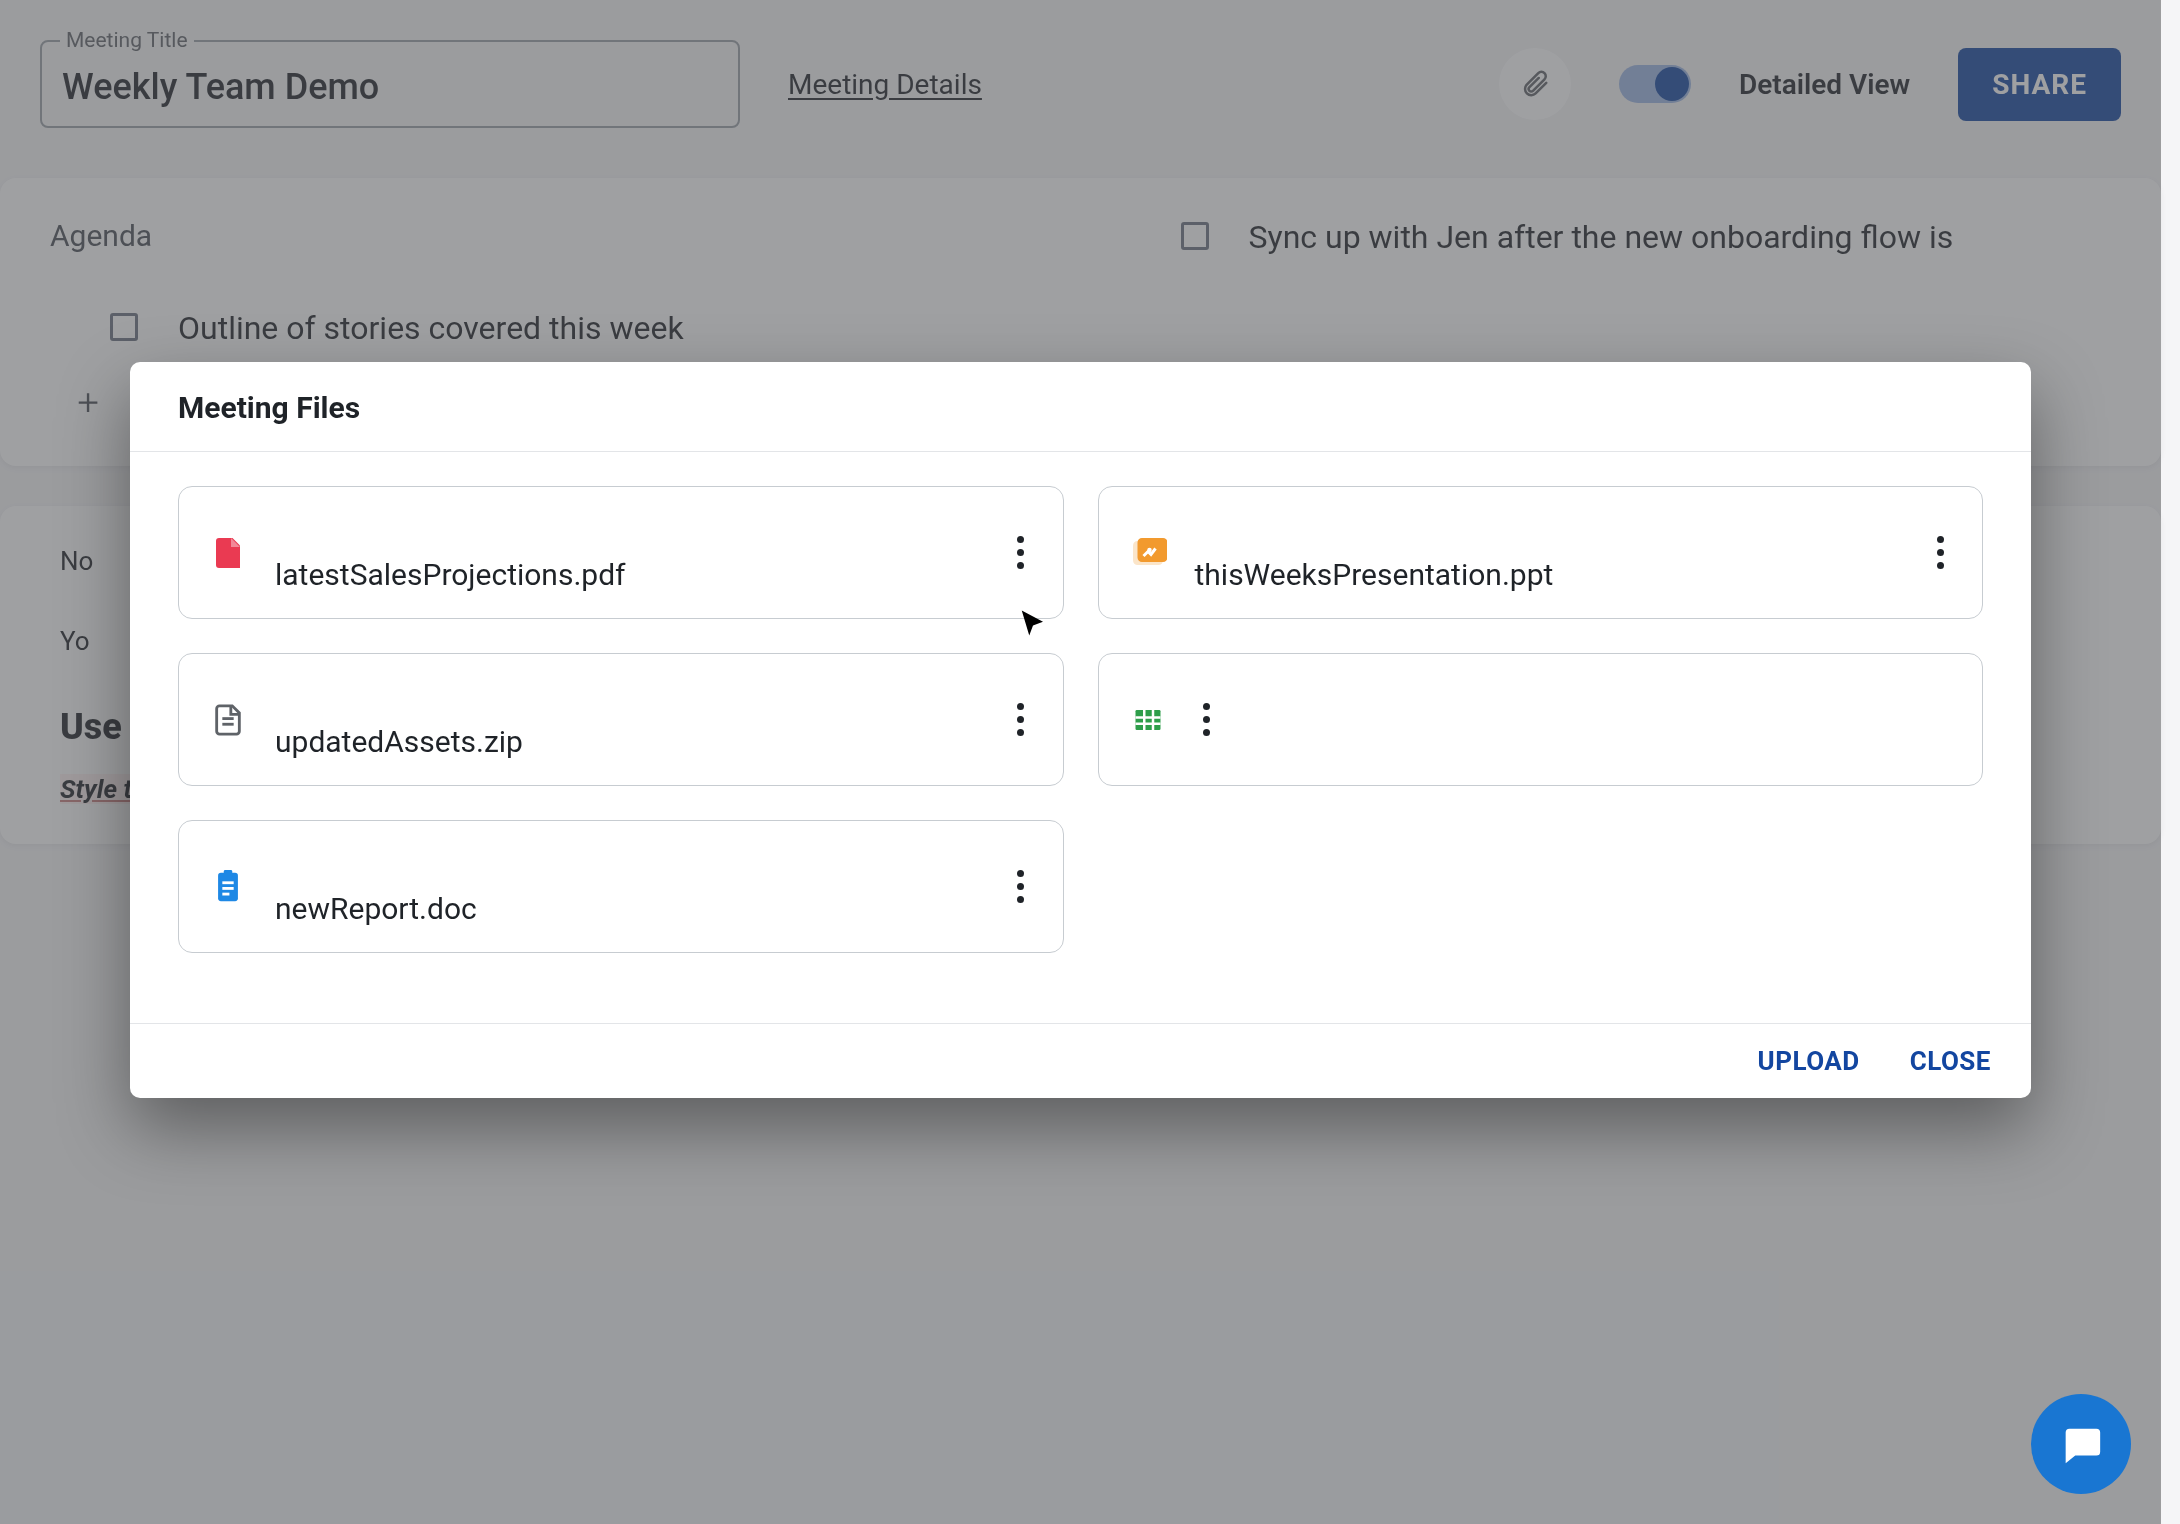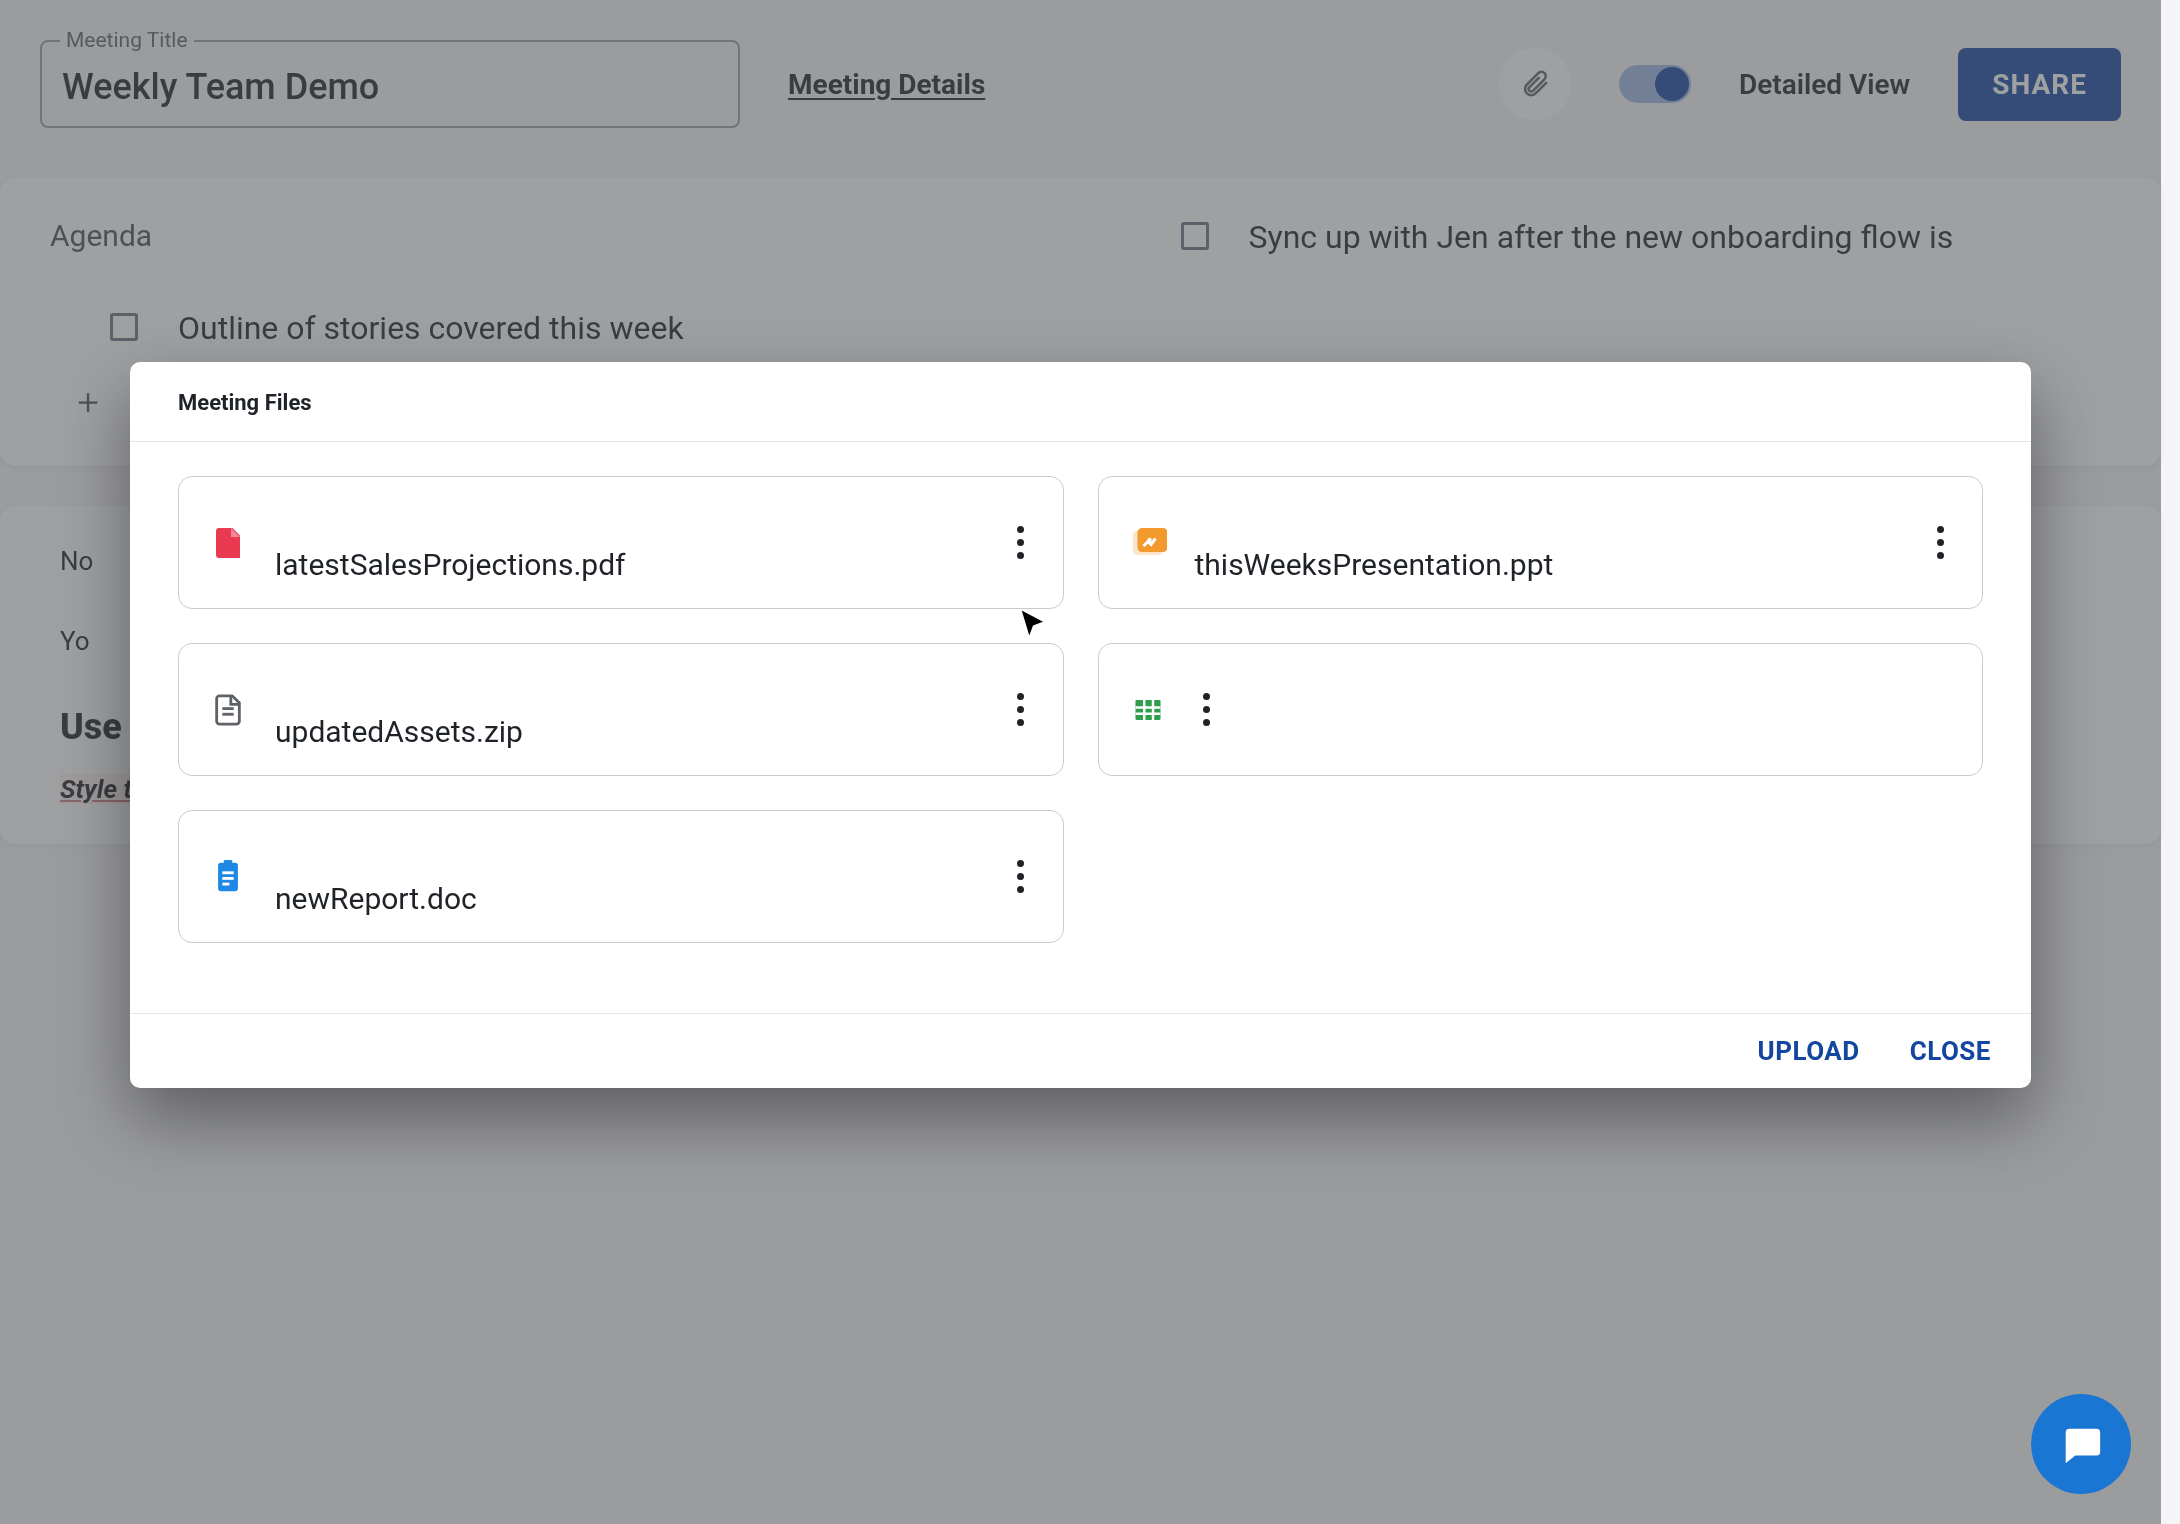--- a/index.html
+++ b/index.html
@@ -5,21 +5,21 @@
   *{box-sizing:border-box;margin:0;padding:0;font-family:-apple-system,BlinkMacSystemFont,"Segoe UI",Roboto,Helvetica,Arial,sans-serif;}
   html,body{width:100%;height:100%;}
   body{background:#f5f5f7;color:#1f2328;overflow:hidden;}
 
   
   .page{width:2161px;height:1524px;transform-origin:top left;position:relative;}
   .header{display:flex;align-items:center;gap:48px;padding:40px 40px 20px 40px;}
   .title-field{position:relative;width:700px;border:2px solid #9aa0a6;border-radius:8px;padding:24px 20px 18px 20px;}
   .title-field .floating-label{position:absolute;top:-14px;left:18px;background:#f5f5f7;padding:0 6px;font-size:21px;color:#5f6368;}
   .title-field .value{font-size:36px;font-weight:500;color:#1f2328;}
-  .meeting-details{font-size:28px;font-weight:700;text-decoration:underline;text-underline-offset:4px;color:#1f2328;}
+  .meeting-details{font-size:28px;font-weight:400;text-decoration:underline;text-underline-offset:4px;color:#1f2328;}
   .header-spacer{flex:1;}
   .attach-chip{width:72px;height:72px;border-radius:50%;background:#fff;display:flex;align-items:center;justify-content:center;}
   .toggle{width:72px;height:38px;border-radius:20px;background:#9cb6e4;position:relative;}
   .toggle .thumb{position:absolute;right:2px;top:2px;width:34px;height:34px;border-radius:50%;background:#1346a0;}
   .toggle-label{font-size:28px;font-weight:600;color:#1f2328;}
   .share-btn{background:#1346a0;color:#fff;font-size:28px;font-weight:700;letter-spacing:1px;border-radius:8px;padding:20px 34px;border:none;}
 
   .panel{margin:30px 0 0 0;background:#fff;border-radius:16px;padding:40px 50px;box-shadow:0 2px 6px rgba(0,0,0,.06);}
   .lists{display:flex;gap:80px;}
   .col{flex:1;}
@@ -36,21 +36,21 @@
   .notes-p{font-size:26px;}
   .style-span{font-style:italic;font-weight:700;text-decoration:underline;text-decoration-color:#c97f7f;background:rgba(255,0,0,.05);}
   .link{color:#1976d2;text-decoration:underline;}
 
   
   .scrim{position:absolute;inset:0;background:rgba(80,82,86,.55);}
 
   
   .modal{position:absolute;left:130px;right:130px;top:362px;background:#fff;border-radius:10px;box-shadow:0 30px 70px rgba(0,0,0,.4);display:flex;flex-direction:column;}
   .modal-header{padding:28px 48px 26px 48px;border-bottom:1px solid #e3e5e8;}
-  .modal-title{font-size:22px;font-weight:700;}
+  .modal-title{font-size:30px;font-weight:700;}
   .modal-body{padding:34px 48px 70px 48px;}
   .file-grid{display:grid;grid-template-columns:1fr 1fr;gap:34px;}
   .file-card{border:1px solid #c7ccd1;border-radius:14px;padding:26px 30px;display:flex;align-items:center;gap:28px;cursor:pointer;}
   .file-icon{width:38px;height:38px;display:flex;align-items:center;justify-content:center;}
   .file-name{font-size:30px;color:#1f2328;flex:1;margin-top:44px;}
   .kebab{width:24px;display:flex;flex-direction:column;align-items:center;gap:6px;}
   .kebab span{width:7px;height:7px;background:#1f2328;border-radius:50%;}
   .modal-footer{border-top:1px solid #e3e5e8;padding:22px 40px;display:flex;justify-content:flex-end;gap:50px;}
   .flat-btn{background:none;border:none;color:#1346a0;font-size:26px;font-weight:700;letter-spacing:.5px;cursor:pointer;}
 

